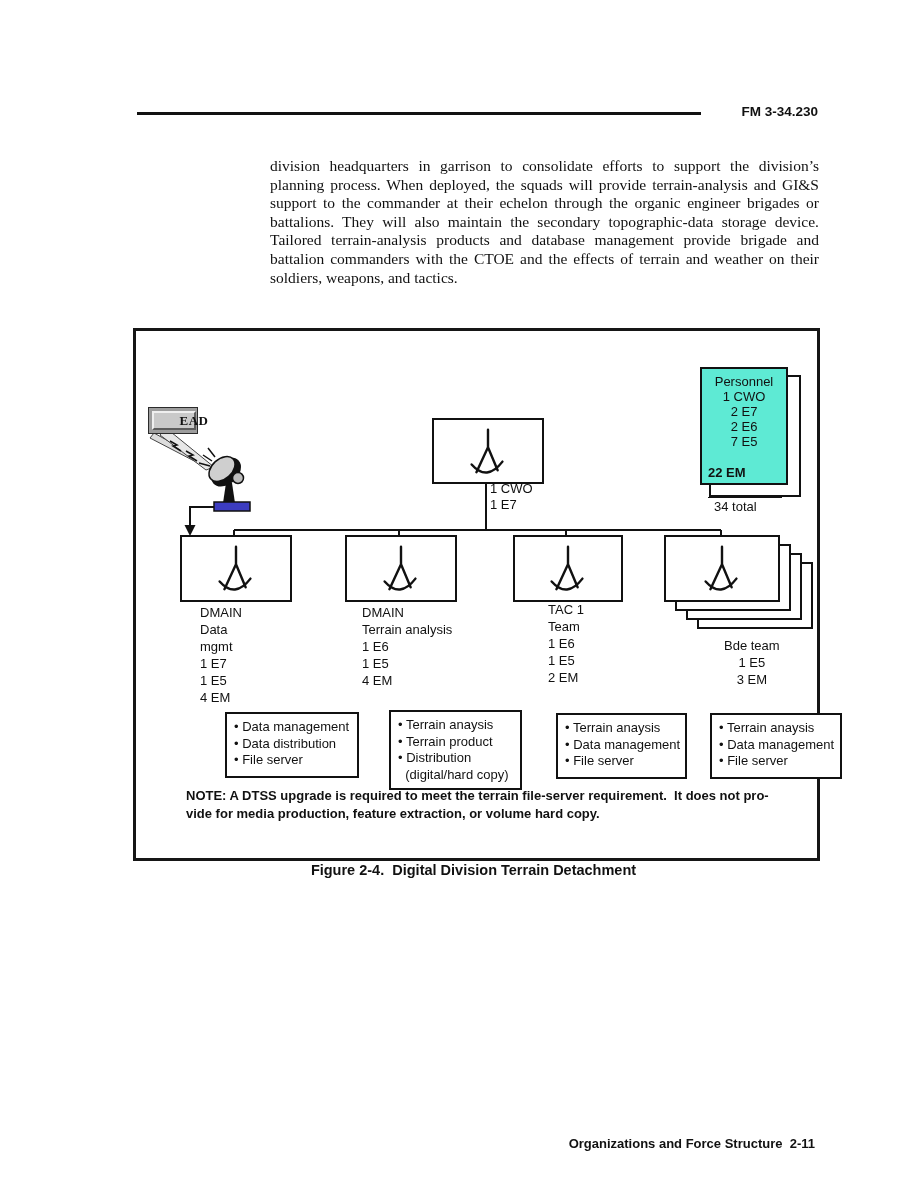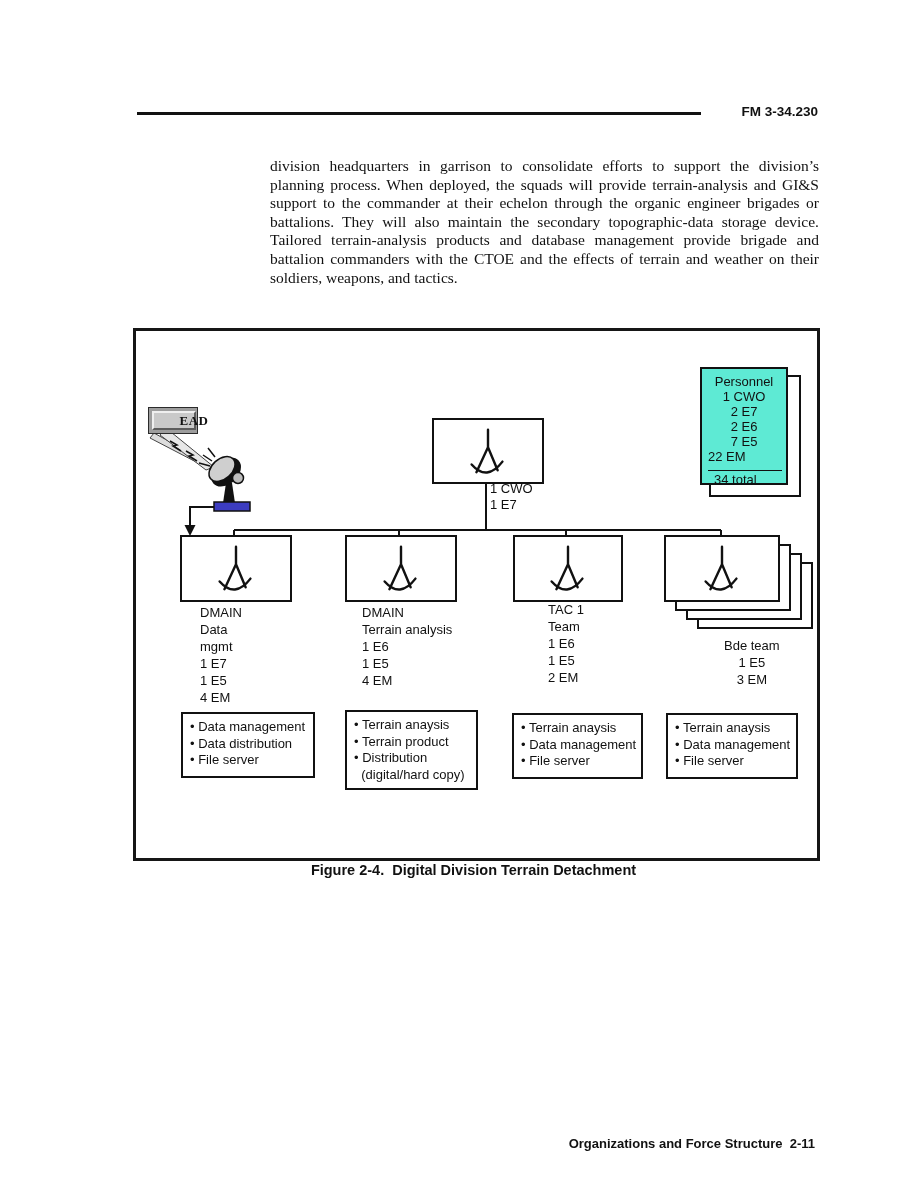--- a/index.html
+++ b/index.html
@@ -30,29 +30,29 @@
   .ead-inner{position:absolute;inset:3px;background:#c9c9c9;
        border-top:2px solid #efefef;border-left:2px solid #efefef;
        border-bottom:2px solid #5c5c5c;border-right:2px solid #5c5c5c;
        display:flex;align-items:center;justify-content:center;
        font-family:"Liberation Serif",serif;font-weight:bold;font-size:13px;letter-spacing:.5px;padding-left:40px;}
 
   
   .pers-shadow{position:absolute;left:573px;top:44px;width:88px;height:118px;border:2px solid #111;background:#fff;z-index:2;}
   .pers{position:absolute;left:564px;top:36px;width:88px;height:118px;border:2px solid #111;background:#5eead4;z-index:3;
         font-size:13px;line-height:15px;text-align:center;padding-top:5px;box-sizing:border-box;}
-  .pers .sub{display:block;text-align:left;margin:0 4px 0 6px;border-bottom:1.6px solid #111;padding-bottom:6px;}
+  .pers .sub{display:block;text-align:left;margin:16px 4px 0 6px;border-bottom:1.6px solid #111;padding-bottom:17px;font-weight:bold;}
   .pers .tot{display:block;text-align:left;margin-left:12px;padding-top:1px;}
 
   .hq-staff{position:absolute;left:354px;top:150px;font-size:13px;line-height:15.5px;z-index:3;}
 
   .unit-label{position:absolute;font-size:13px;line-height:17px;z-index:3;}
 
   .fnbox{position:absolute;border:2px solid #111;background:#fff;box-sizing:border-box;
-         padding:5px 4px 4px 7px;font-size:13px;line-height:16.5px;z-index:3;}
+         padding:5px 4px 4px 7px;font-size:13px;line-height:16.5px;z-index:3;margin-left:44px;}
   .fn-item{white-space:pre-wrap;}
 
   .note{position:absolute;left:50px;top:456px;font-weight:bold;font-size:13px;line-height:17.5px;z-index:3;}
   .note div{white-space:pre;}
 
   .caption{position:absolute;left:133px;top:862px;width:681px;text-align:center;
            font-weight:bold;font-size:14.5px;white-space:pre;}
 </style>
 </head>
 <body>
@@ -198,19 +198,23 @@
       <div class="fn-item">• Terrain anaysis</div>
       <div class="fn-item">• Data management</div>
       <div class="fn-item">• File server</div>
     </div>
     <div class="fnbox" style="left:530px;top:382px;width:132px;height:66px;">
       <div class="fn-item">• Terrain anaysis</div>
       <div class="fn-item">• Data management</div>
       <div class="fn-item">• File server</div>
     </div>
 
+    <div class="note">
+      <div>NOTE: A DTSS upgrade is required to meet the terrain file-server requirement.  It does not pro-</div>
+      <div>vide for media production, feature extraction, or volume hard copy.</div>
+    </div>
   </div>
 
   <div class="caption">Figure 2-4.  Digital Division Terrain Detachment</div>
 
   <div class="footer">Organizations and Force Structure  2-11</div>
 
 </div>
 
 </body></html>

